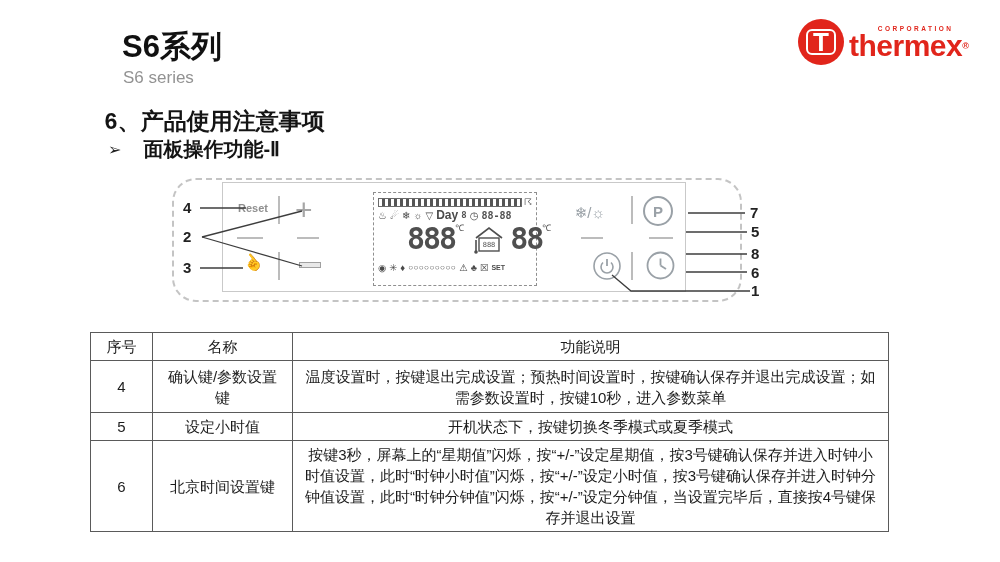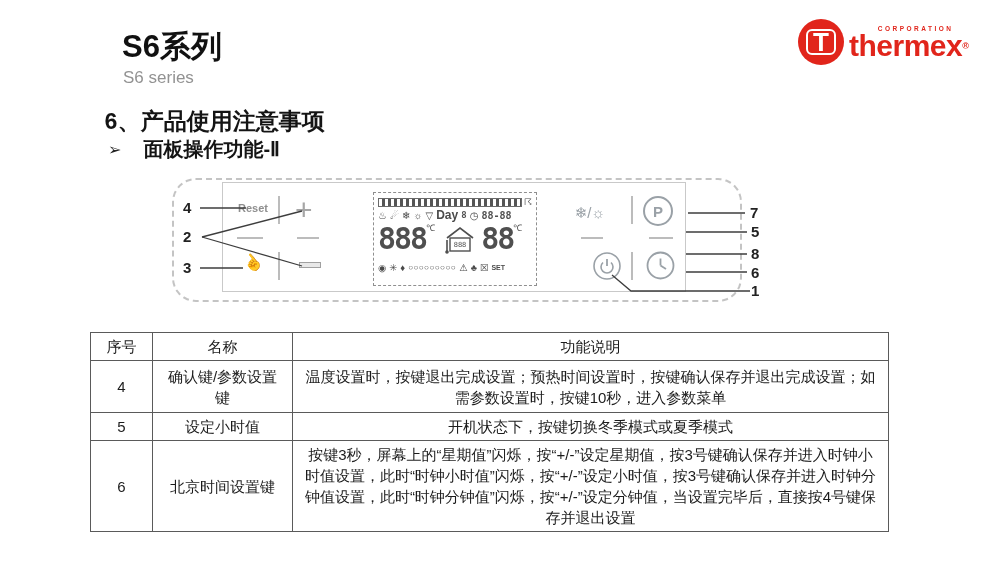--- a/index.html
+++ b/index.html
@@ -46,21 +46,21 @@
   .lcd { position: absolute; left: 150px; top: 9px; width: 164px; height: 94px;
     border: 1.5px dashed #8f8f8f; padding: 3px 4px 2px 4px; display: flex; flex-direction: column; }
   .lcd-row1 { display: flex; align-items: center; height: 12px; }
   .seg-strip { flex: 1; height: 9px; border: 1px solid #6a6a6a;
     background: repeating-linear-gradient(90deg, #ffffff 0 3px, #555 3px 6px); }
   .alarm-glyph { font-size: 9px; color: #4a4a4a; margin-left: 2px; line-height: 10px; }
   .lcd-row2 { display: flex; align-items: center; gap: 3px; height: 14px; font-size: 10px; color: #4a4a4a; }
   .lcd-row2 .txt-small { font-size: 12px; font-weight: 700; }
   .seven-seg { font-family: "DejaVu Sans Mono", monospace; font-weight: 700; color: #4f4f4f; }
   .lcd-time { font-size: 10px; letter-spacing: 0; }
-  .lcd-row3 { display: flex; align-items: flex-start; height: 38px; margin-top: 1px; }
+  .lcd-row3 { display: flex; align-items: flex-start; height: 38px; margin-top: 1px; margin-left: 29px; }
   .big-digits { font-size: 30px; line-height: 32px; letter-spacing: -2px; }
   .deg-sup { font-size: 9px; vertical-align: top; line-height: 10px; color: #4f4f4f; }
   .house-wrap { margin: 2px 4px 0 8px; }
   .lcd-row4 { display: flex; align-items: center; gap: 3px; font-size: 9.5px; color: #4a4a4a; margin-top: 1px; }
   .dots { font-size: 8px; letter-spacing: 0.5px; }
   .set-label { font-size: 7px; font-weight: 700; }
 
   
   .mode-btn { position: absolute; left: 343px; top: 21px; width: 48px; text-align: center;
     font-size: 15px; color: #9aa1a7; }

